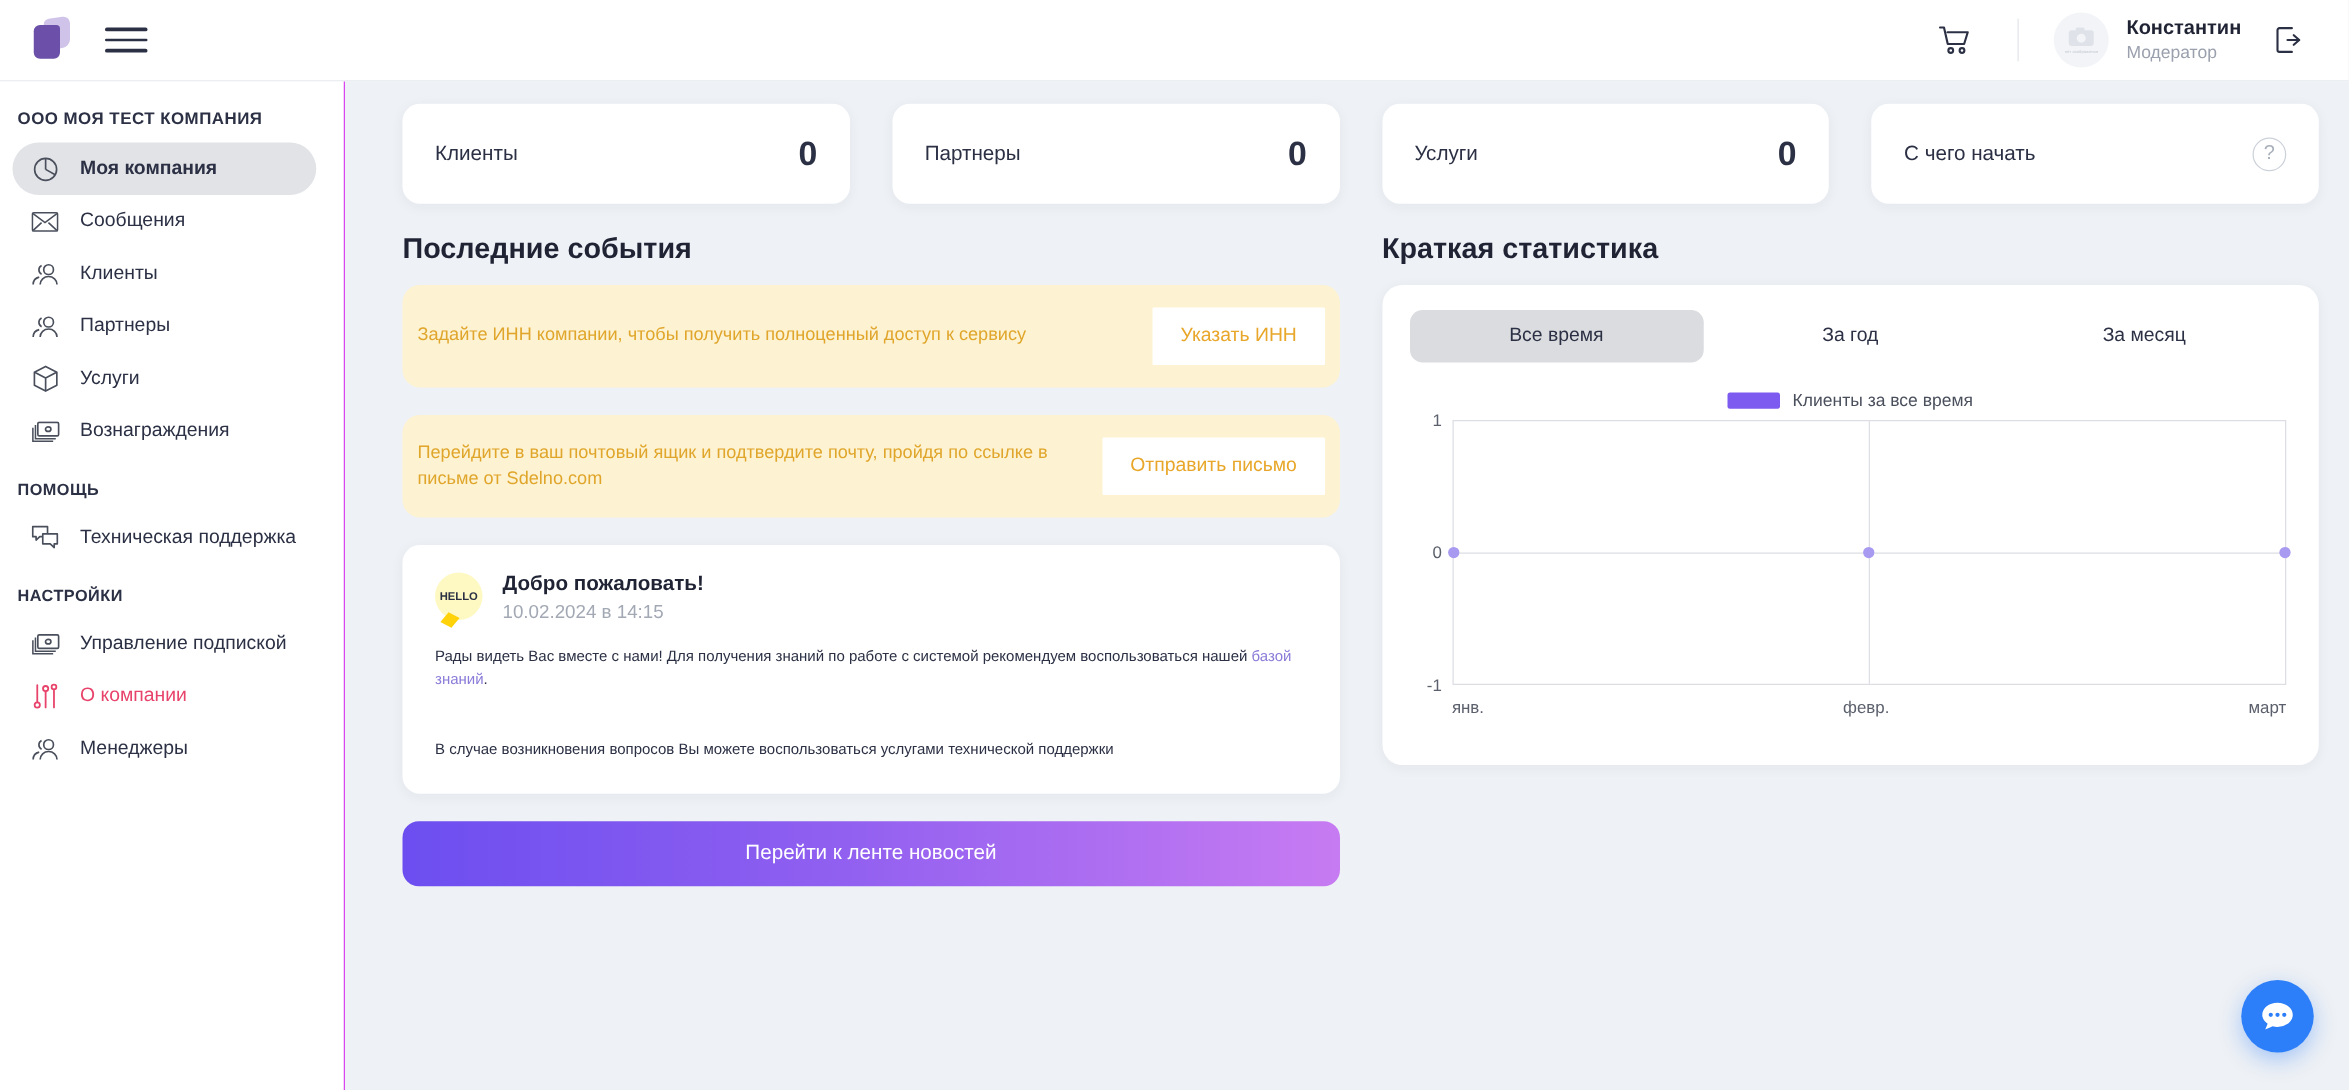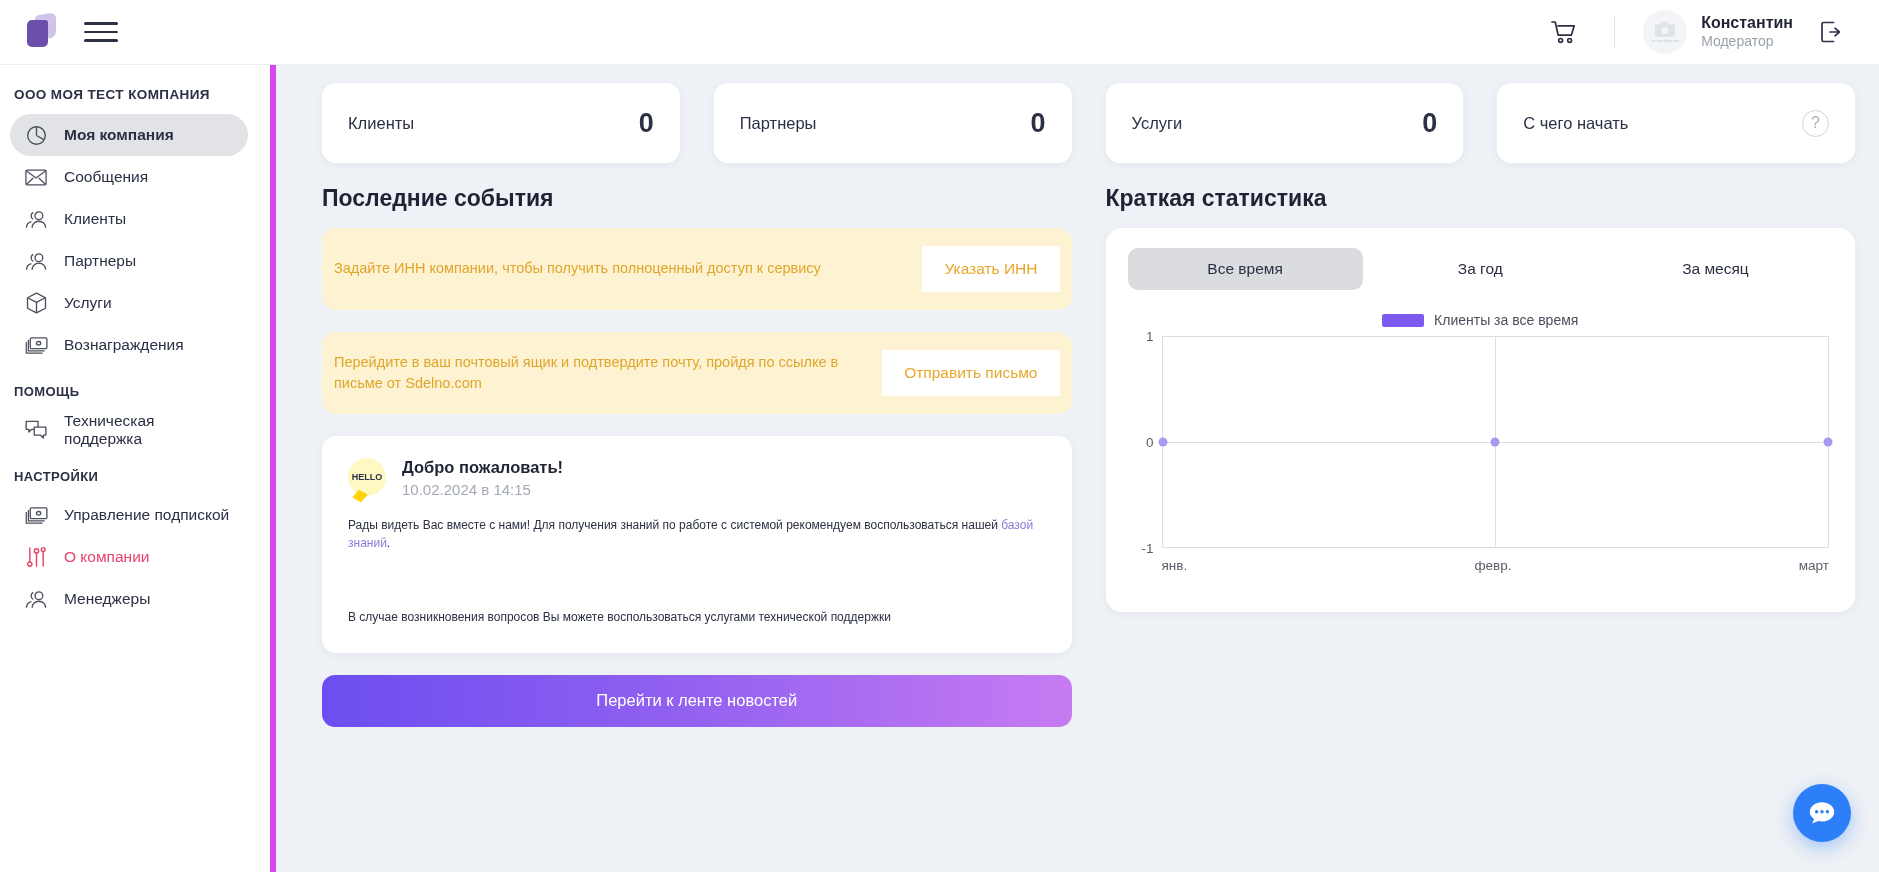--- a/index.html
+++ b/index.html
@@ -42,21 +42,21 @@
   .user-name { font-size: 16px; font-weight: bold; color: #1f2334; }
   .user-role { font-size: 14px; color: #9aa0ad; }
   .logout-btn { width: 40px; height: 40px; display: flex; align-items: center; justify-content: center; margin-left: 18px; cursor: pointer; }
 
   
   .body { flex: 1; display: flex; min-height: 0; }
 
   
   .sidebar {
     width: 276px; min-width: 276px; background: #ffffff;
-    padding: 16px 0 0 0; border-right: 6px solid #d946ef;
+    padding: 16px 0 0 0; border-right: 1px solid #d946ef;
     overflow: hidden;
   }
   .side-title {
     font-size: 13.5px; font-weight: bold; color: #2b3044;
     letter-spacing: .4px; padding: 6px 0 12px 14px; text-transform: uppercase;
   }
   .side-group-title {
     font-size: 13px; font-weight: bold; color: #2b3044; letter-spacing: .4px;
     padding: 18px 16px 10px 14px; text-transform: uppercase;
   }
@@ -110,21 +110,21 @@
     display: flex; align-items: center; justify-content: center;
     font-size: 9px; font-weight: bold; color: #2b3044; position: relative; flex: 0 0 38px;
   }
   .hello-bubble:after {
     content: ""; position: absolute; bottom: -5px; left: 7px;
     width: 10px; height: 10px; background: #ffd209; transform: rotate(28deg) skewX(-12deg);
   }
   .post-title { font-size: 16.5px; font-weight: bold; color: #1f2334; }
   .post-date { font-size: 15px; color: #a3a9b4; margin-top: 4px; }
   .post-body { font-size: 12px; color: #2b3044; line-height: 1.52; margin-top: 18px; }
-  .post-body p + p { margin-top: 56px; }
+  .post-body p + p { margin-top: 38px; }
   .link { color: #8b7bd8; cursor: pointer; }
 
   .cta-btn {
     margin-top: 22px; width: 100%; height: 52px; border: 0; border-radius: 13px;
     background: linear-gradient(90deg,#6c4ef0 0%,#8f5ff0 45%,#c77bf2 100%);
     color: #fff; font-size: 16.5px; cursor: pointer; font-family: inherit;
   }
 
   
   .chart-card { background: #fff; border-radius: 16px; padding: 20px 22px 26px; box-shadow: 0 2px 10px rgba(40,50,80,.05); }

